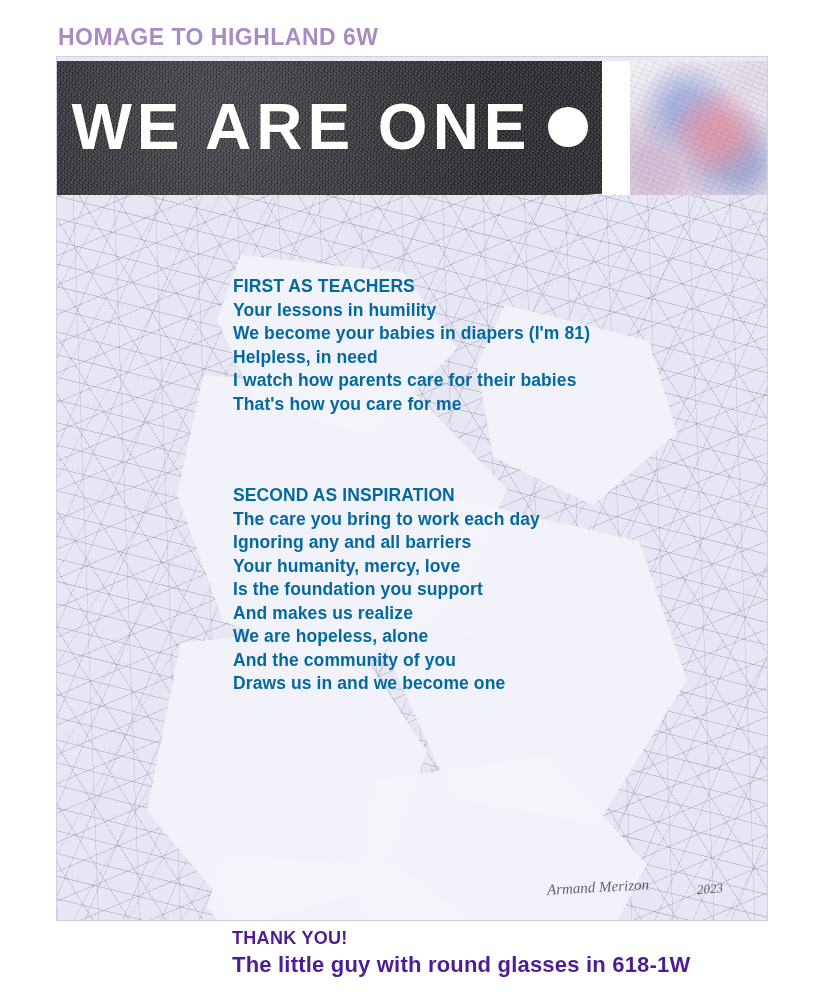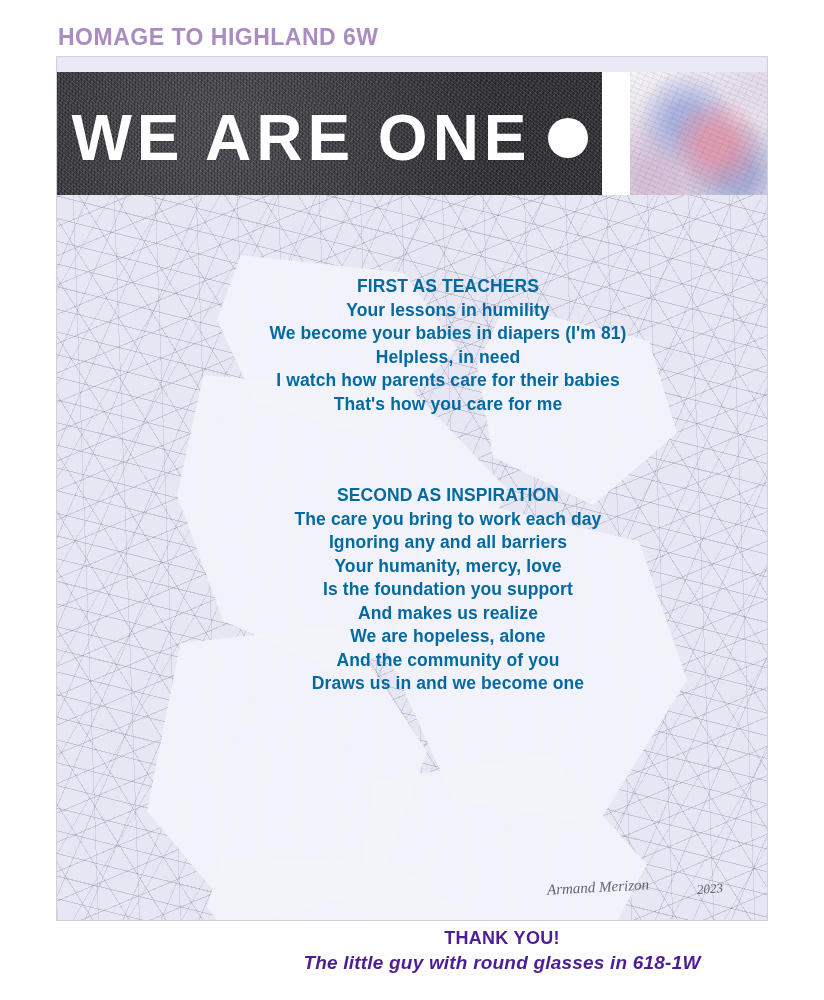--- a/index.html
+++ b/index.html
@@ -12,21 +12,20 @@
     height: 1000px;
     font-family: "Liberation Sans", sans-serif;
     overflow: hidden;
     position: relative;
   }
   .page {
     position: relative;
     width: 704px;
     height: 1000px;
     background: #ffffff;
-    text-align: center;
   }
 
   
   .title {
     position: absolute;
     left: 58px;
     top: 24px;
     font-size: 23px;
     font-weight: bold;
     letter-spacing: 0.5px;
@@ -44,21 +43,21 @@
     background: #e9e9f5;
     overflow: hidden;
     border: 1px solid #cfcfe2;
     box-sizing: border-box;
   }
 
   
   .banner {
     position: absolute;
     left: 0;
-    top: 15px;
+    top: 4px;
     width: 712px;
     height: 138px;
     overflow: hidden;
   }
   .banner-ink {
     position: absolute;
     left: 0;
     top: 0;
     width: 545px;
     height: 138px;
@@ -221,23 +220,22 @@
     color: #4c1d95;
     font-family: "Liberation Sans", sans-serif;
   }
   .footer-thanks {
     font-size: 18px;
     font-weight: bold;
     letter-spacing: 0.3px;
     margin-bottom: 3px;
   }
   .footer-sub {
-    font-size: 19px;
-    font-weight: bold;
-    font-style: italic;
+    font-size: 22px;
+    font-weight: bold;
     letter-spacing: 0.2px;
   }
 </style>
 </head>
 <body>
 
 <div class="page">
 
   <div class="title">HOMAGE TO HIGHLAND 6W</div>
 

